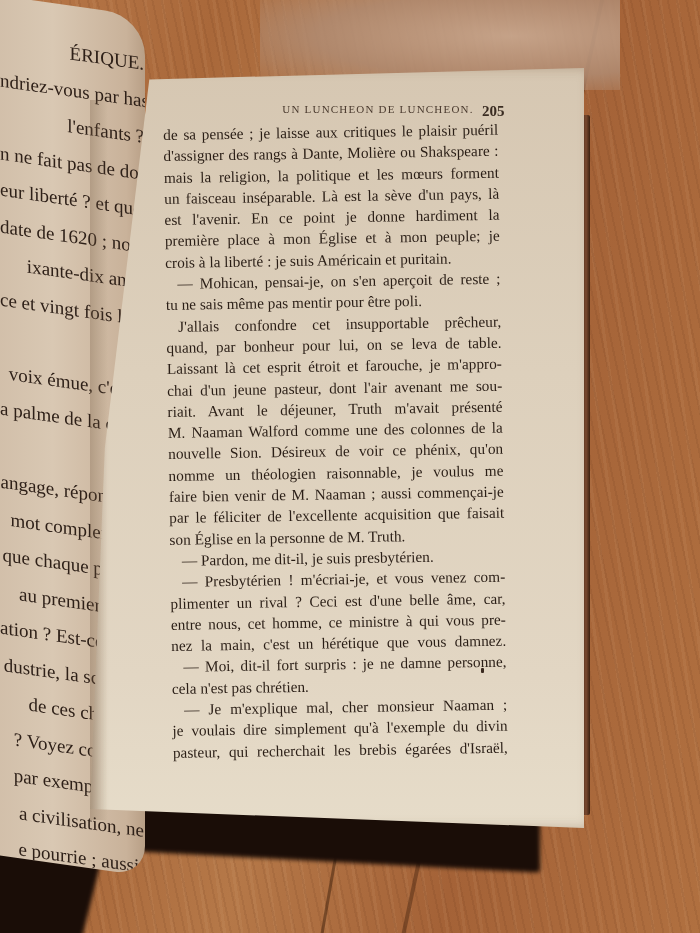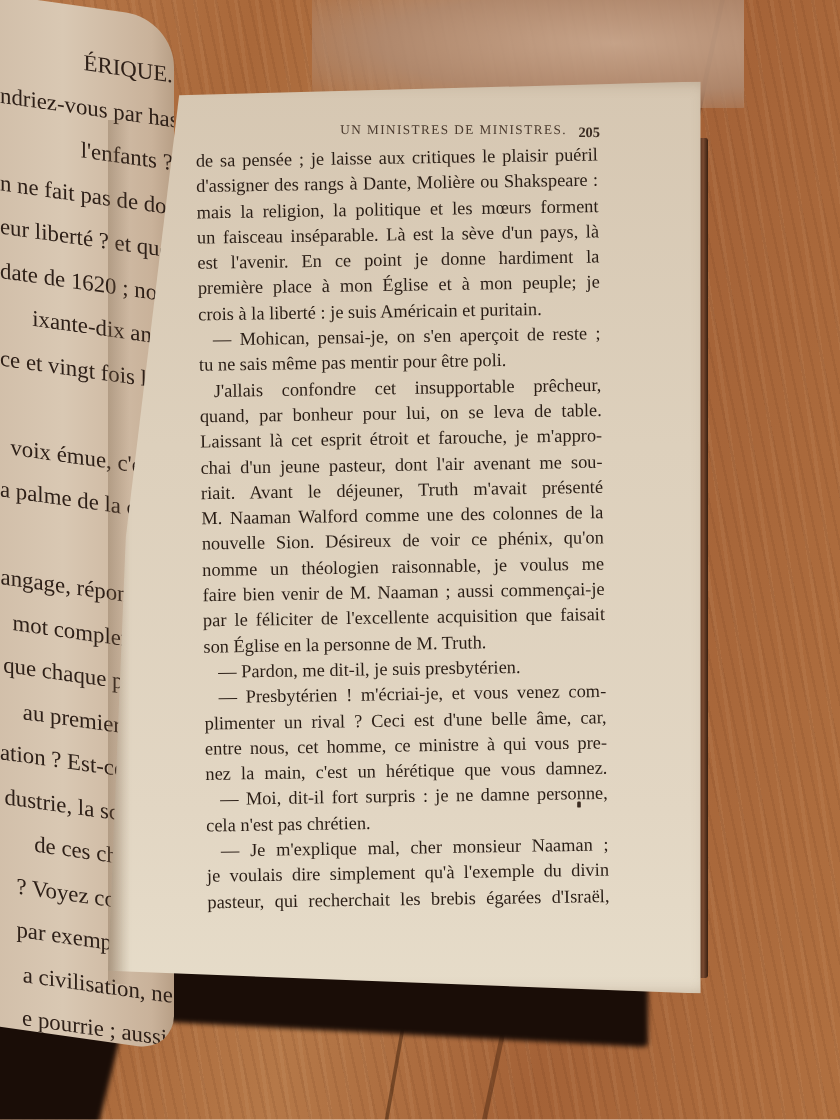--- a/index.html
+++ b/index.html
@@ -56,21 +56,21 @@
   }
   .gutter {
     position:absolute; left:90px; top:100px; width:18px; height:720px;
     background:linear-gradient(90deg, rgba(120,95,70,0.35), rgba(120,95,70,0));
   }
   .running-head {
     position:absolute; left:258px; top:103px; width:240px;
     font-size:11px; letter-spacing:1.2px; color:#4a3a2e; text-align:center;
   }
   .page-number {
-    position:absolute; left:482px; top:103px; font-size:12px; color:#3a2c22; font-weight:bold;
+    position:absolute; left:482px; top:103px; font-size:15px; color:#3a2c22; font-weight:bold;
   }
   .text-block {
     position:absolute; left:163px; top:124px; width:335px;
     color:#2a1e16; font-size:15.3px; line-height:21.3px;
     transform: rotate(-0.9deg); transform-origin: top left;
   }
   .text-line { white-space:nowrap; text-align:justify; text-align-last:justify; }
   .text-line.last { text-align-last:left; }
   .text-line.indent { padding-left:12px; }
   .mark { position:absolute; left:481px; top:668px; width:3px; height:5px; background:#3a2a20; border-radius:1px; }
@@ -112,21 +112,21 @@
       <div class="left-line">par exemple, que</div>
       <div class="left-line">a civilisation, ne</div>
       <div class="left-line">e pourrie ; aussi,</div>
       <div class="left-line">ons de l'imitation</div>
     </div>
 </div>
 
 <div class="right-page"></div>
 <div class="gutter"></div>
 
-<div class="running-head">UN MINISTRES DE MINISTRES.</div>
+<div class="running-head">UN LUNCHEON DE LUNCHEON.</div>
 <div class="page-number">205</div>
 
 <div class="text-block" id="text-block">
     <div class="text-line">de sa pensée ; je laisse aux critiques le plaisir puéril</div>
     <div class="text-line">d'assigner des rangs à Dante, Molière ou Shakspeare :</div>
     <div class="text-line">mais la religion, la politique et les mœurs forment</div>
     <div class="text-line">un faisceau inséparable. Là est la sève d'un pays, là</div>
     <div class="text-line">est l'avenir. En ce point je donne hardiment la</div>
     <div class="text-line">première place à mon Église et à mon peuple; je</div>
     <div class="text-line last">crois à la liberté : je suis Américain et puritain.</div>

